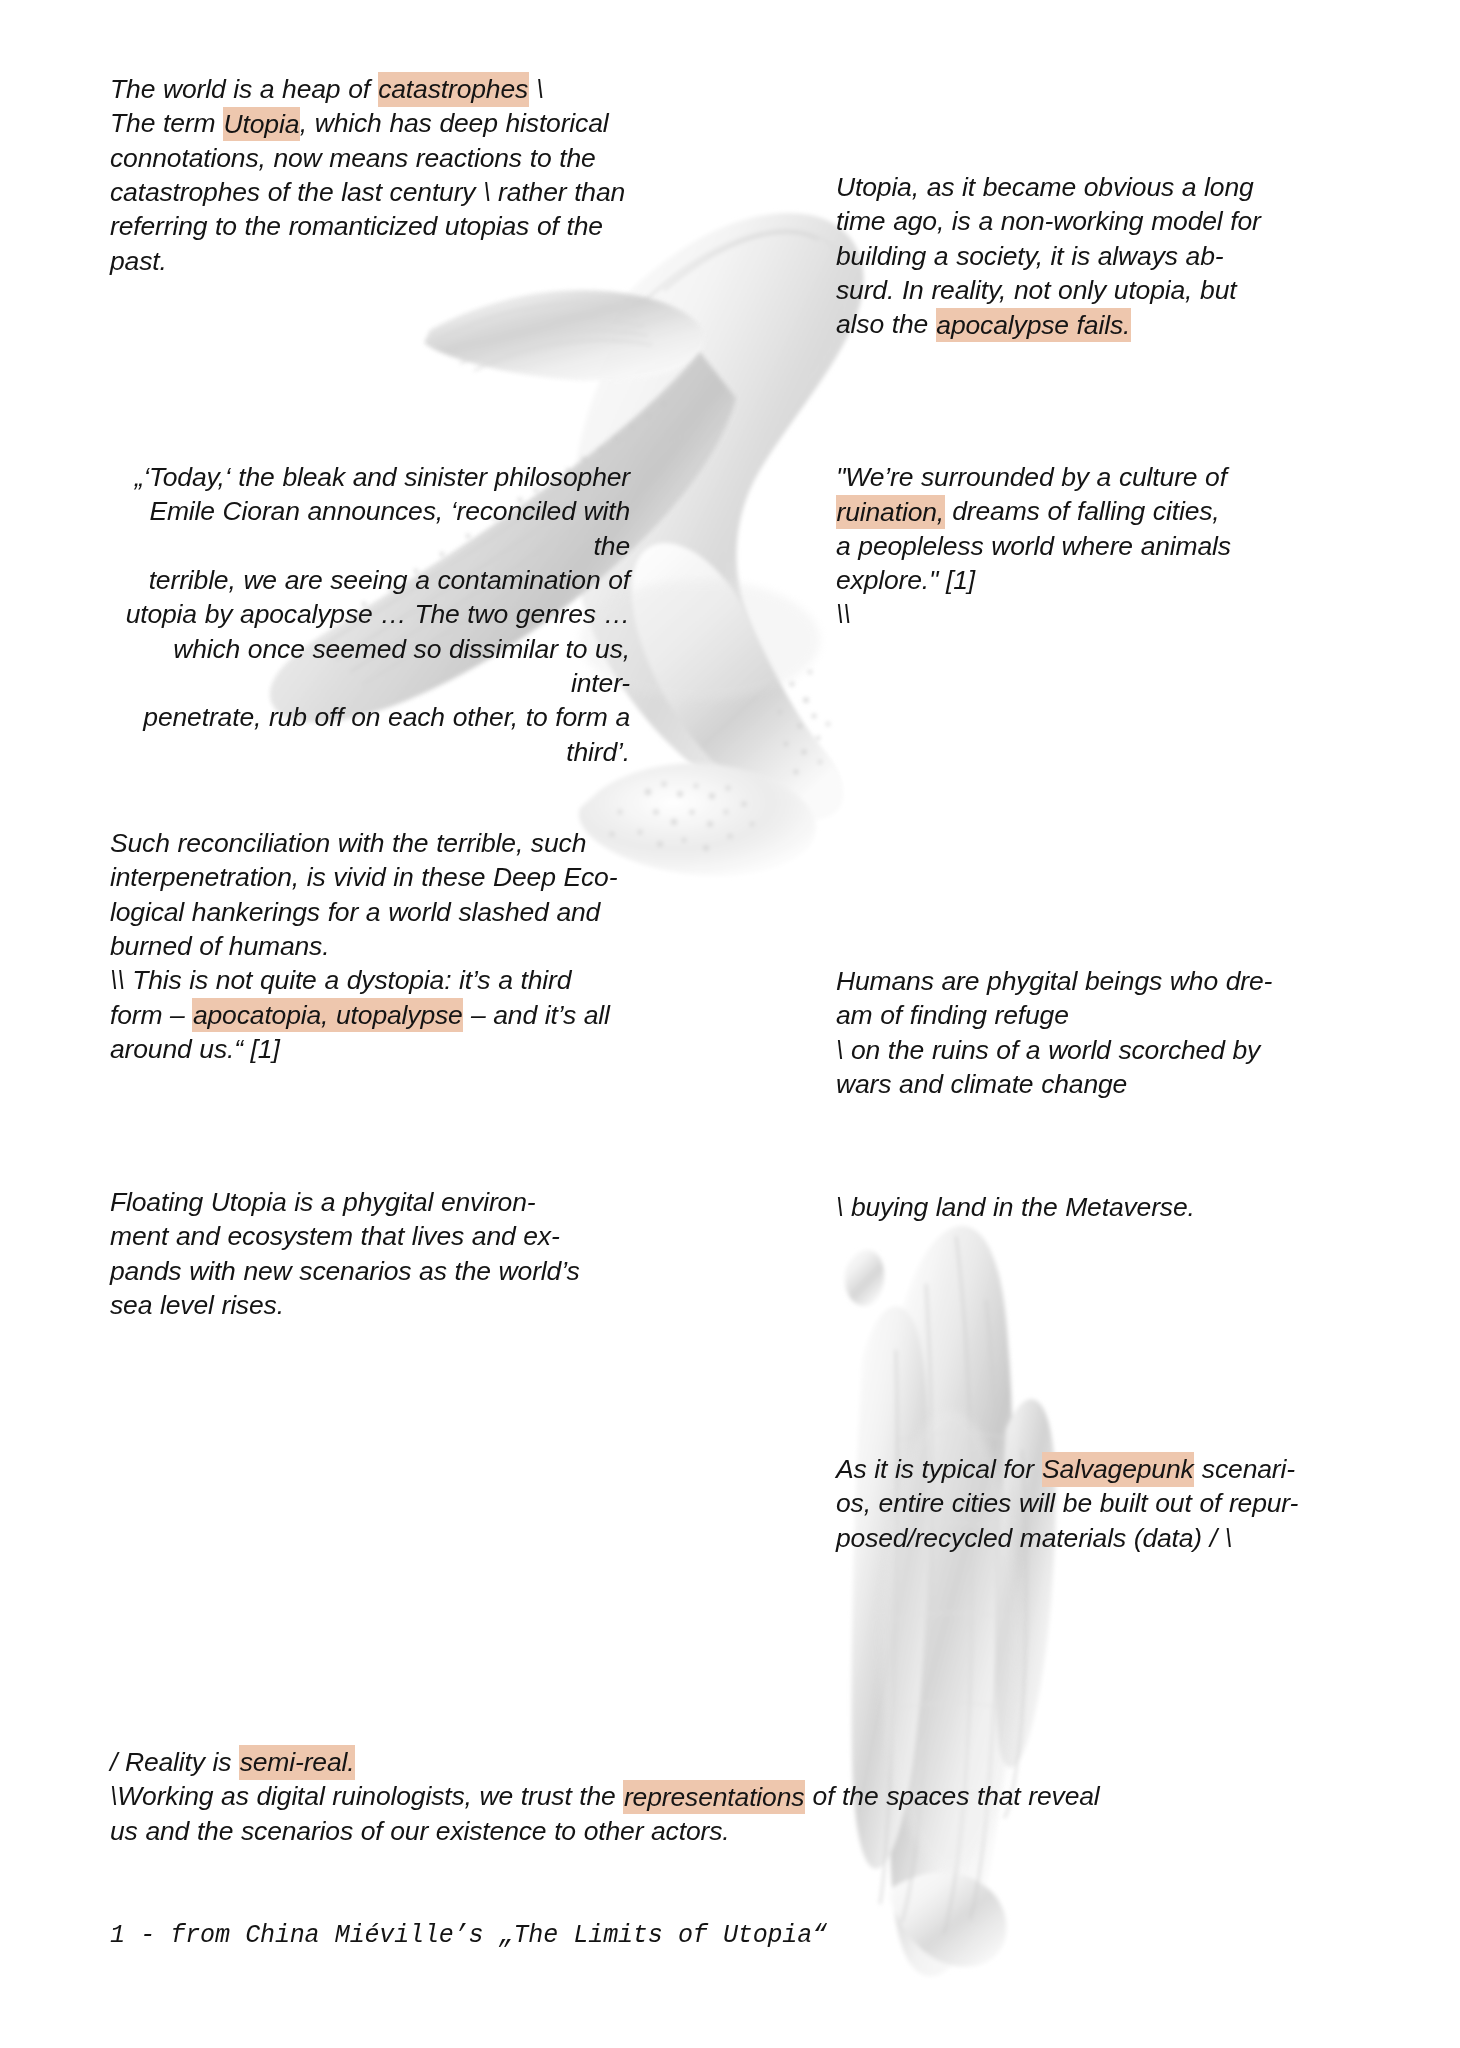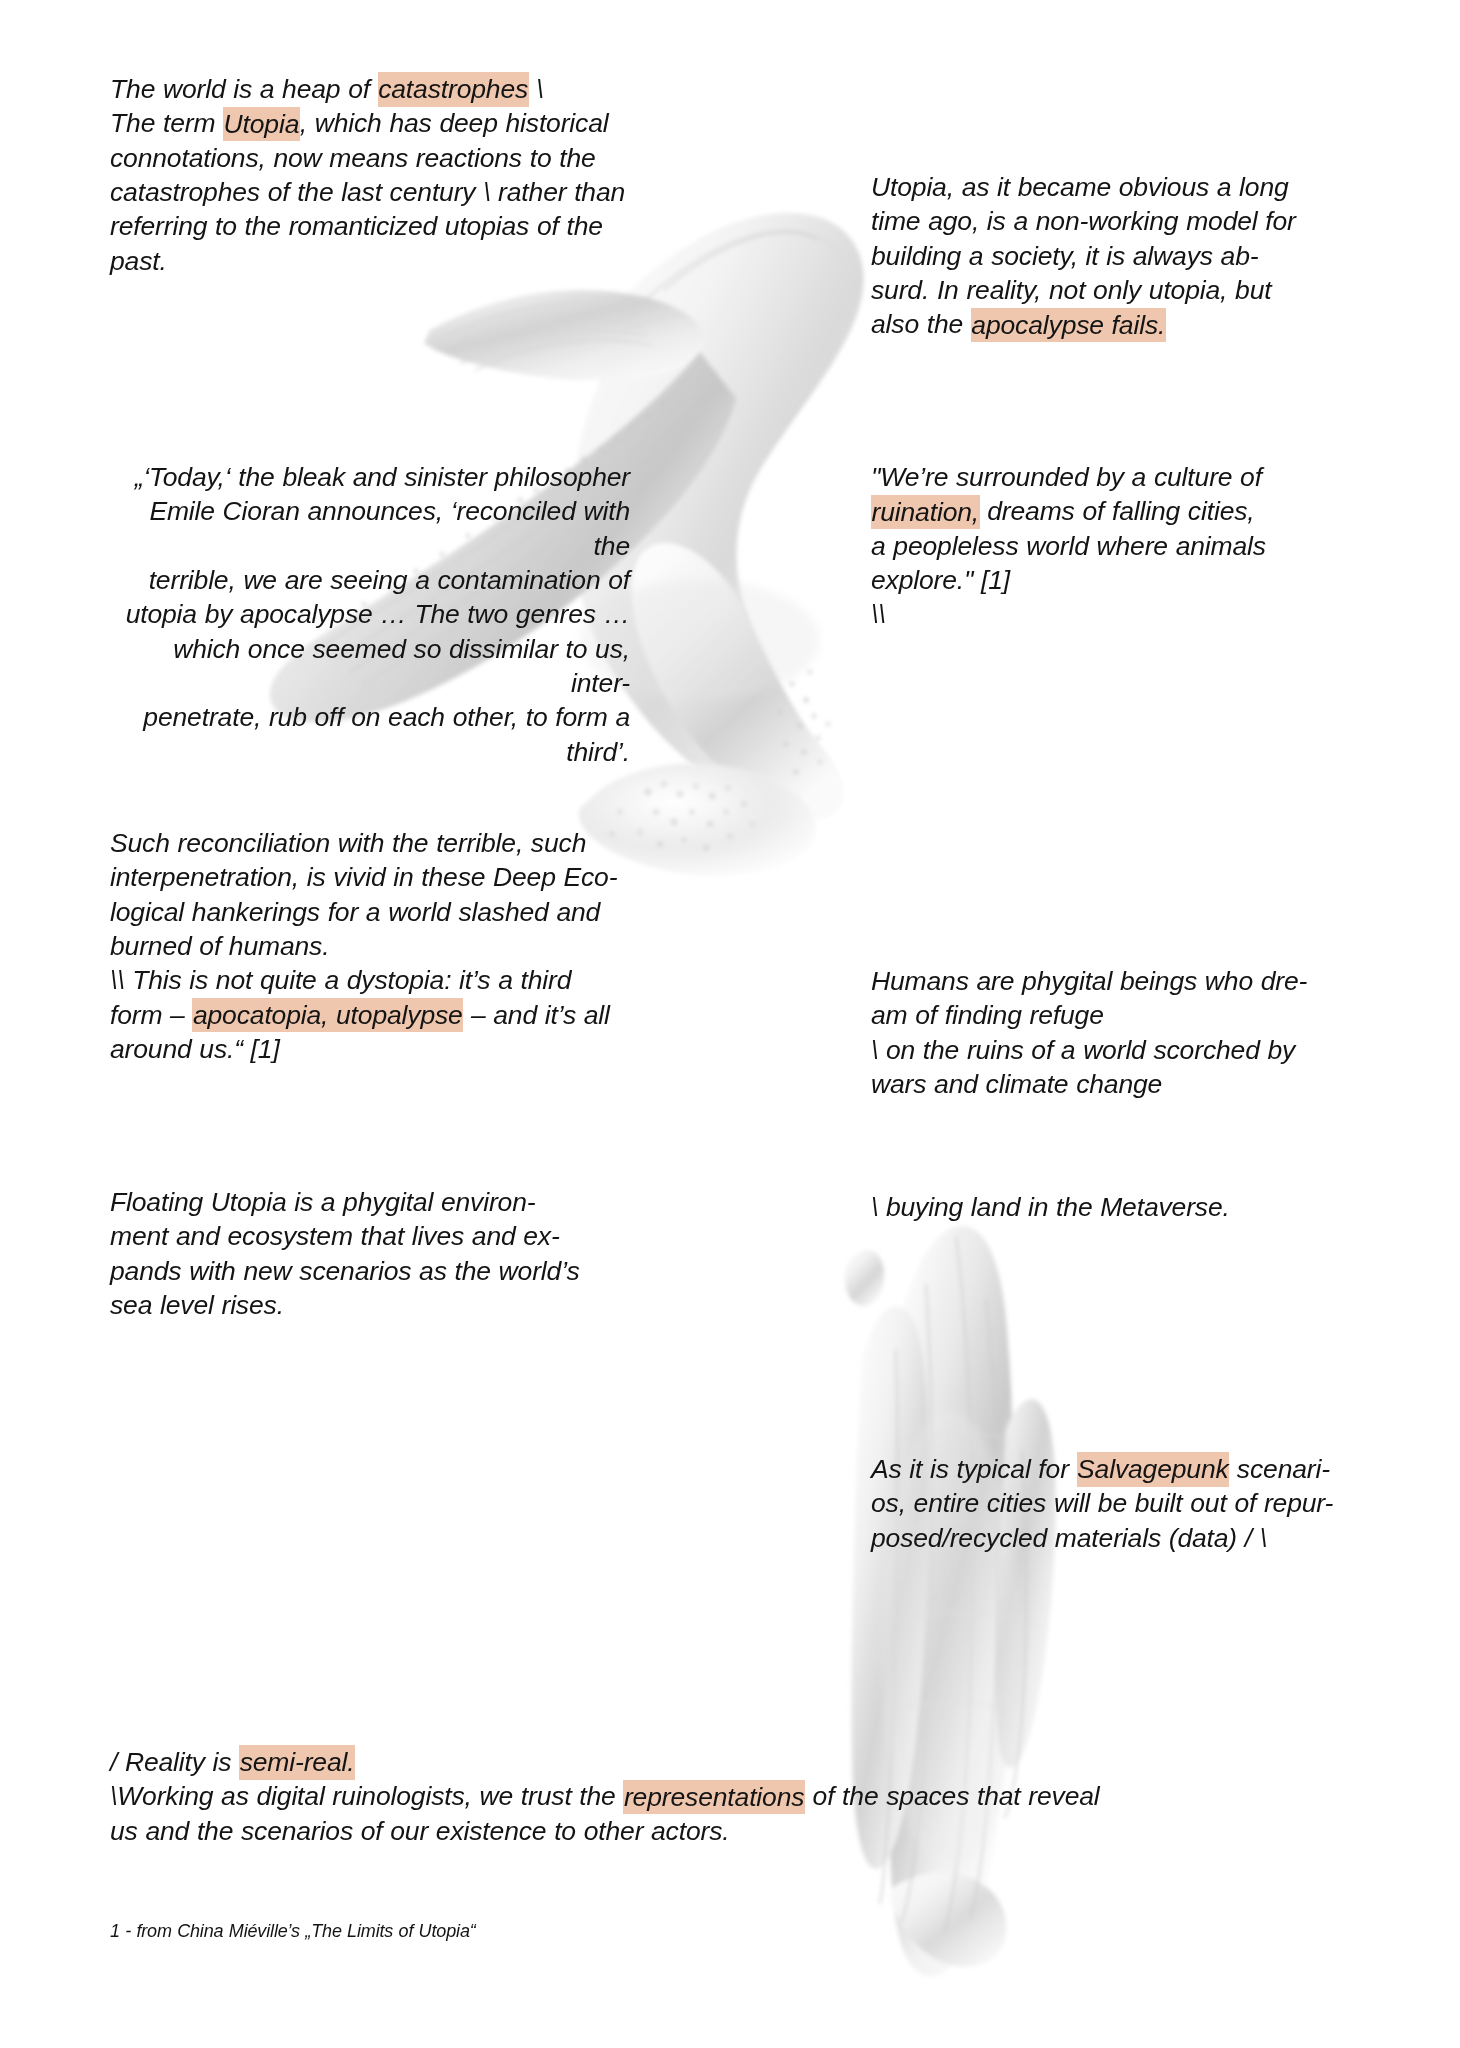--- a/index.html
+++ b/index.html
@@ -40,32 +40,33 @@
     color: #141414;
     font-size: 26.5px;
     line-height: 1.295;
     letter-spacing: -0.15px;
     white-space: pre-wrap;
     word-spacing: 0.5px;
   }
 
   
   .col-left  { left: 110px; width: 520px; }
-  .col-right { left: 836px; width: 570px; margin-left: 35px; }
+  .col-right { left: 836px; width: 570px; }
   .col-full  { left: 110px; width: 1300px; }
 
   mark {
     background: #eec7ae;
     color: #141414;
     padding: 0.06em 0.02em 0.10em 0.02em;
     border-radius: 0;
   }
 
   .footnote {
-    font-size: 18px;
+    font-size: 25px;
+    font-family: Liberation Mono, monospace;
   }
 </style>
 </head>
 <body>
 
 <div id="page">
 
   <div class="art-layer">
     <svg viewBox="0 0 1460 2048" preserveAspectRatio="none" aria-hidden="true">
       <defs>

